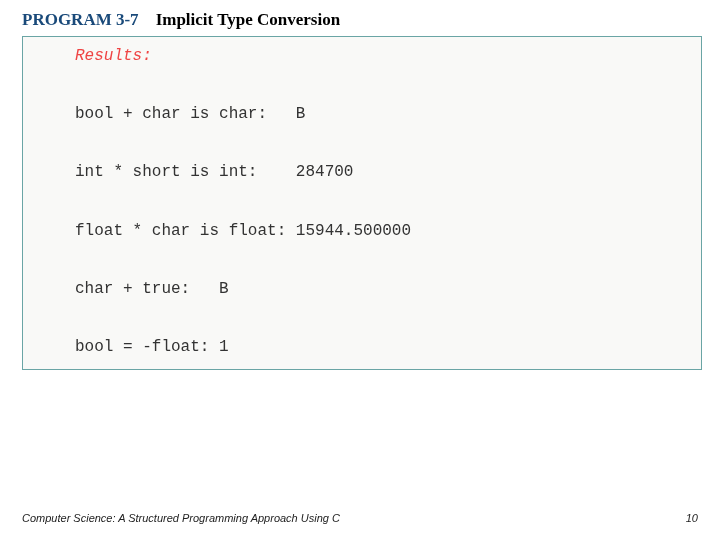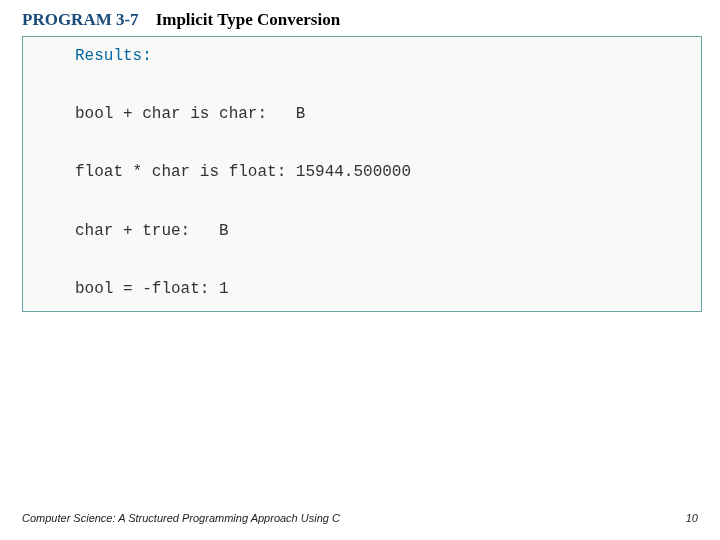--- a/index.html
+++ b/index.html
@@ -26,21 +26,22 @@
       margin: 0 18px 0 22px;
       border: 1px solid #6aa5a5;
       background: #f9f9f7;
       padding: 8px 8px 10px 52px;
       font-family: "Courier New", monospace;
       font-size: 16px;
       line-height: 1.45;
       color: #333;
     }
     .results-keyword {
-      color: #0369a1;
+      color: #ef4444;
+      font-style: italic;
     }
     .results-line {
       white-space: pre;
       margin-top: 35px;
     }
     .footer {
       position: absolute;
       bottom: 16px;
       left: 22px;
       right: 22px;
@@ -57,20 +58,21 @@
 
 <div class="header">
   <span class="prog-label">PROGRAM 3-7</span>
   <span>&nbsp;&nbsp;</span>
   <span class="prog-title">Implicit Type Conversion</span>
 </div>
 
 <div class="results-box">
   <div class="results-keyword">Results:</div>
   <div class="results-line">bool + char is char:   B</div>
+  <div class="results-line">int * short is int:    284700</div>
   <div class="results-line">float * char is float: 15944.500000</div>
   <div class="results-line"></div>
   <div class="results-line">char + true:   B</div>
   <div class="results-line">bool = -float: 1</div>
 </div>
 
 <div class="footer">
   <span>Computer Science: A Structured Programming Approach Using C</span>
   <span>10</span>
 </div>

